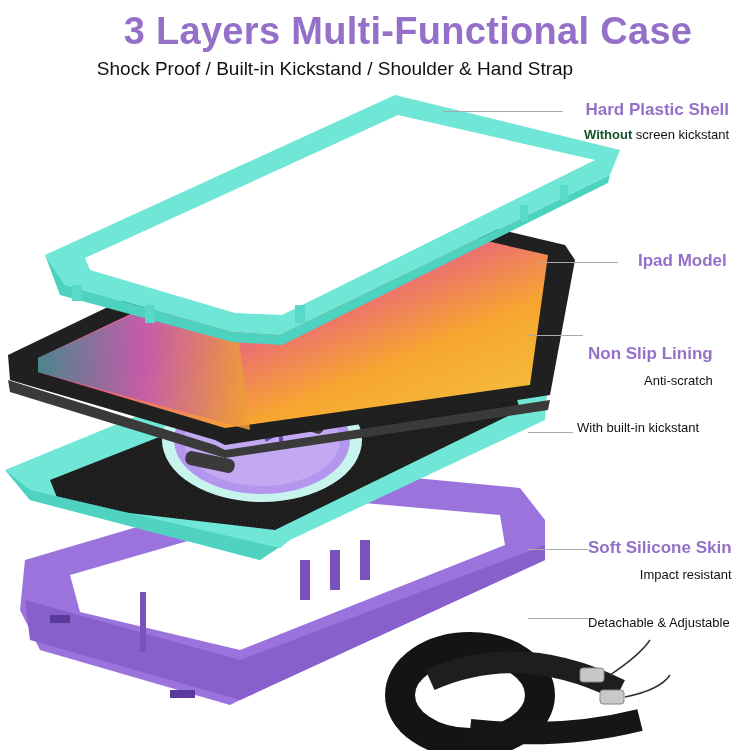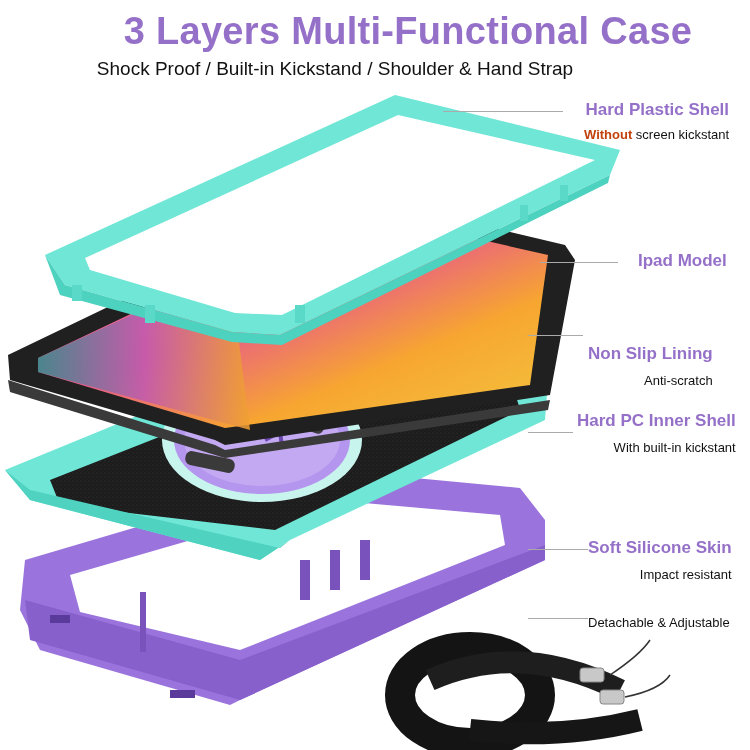--- a/index.html
+++ b/index.html
@@ -3,21 +3,21 @@
 <meta charset="utf-8">
 <style>
   html, body { margin:0; padding:0; background:#ffffff; }
   body { width:750px; height:750px; position:relative; overflow:hidden; font-family:"Liberation Sans", sans-serif; }
   .title { position:absolute; left:0; top:10px; width:750px; text-align:center; font-size:38px; font-weight:bold; color:#9570c8; letter-spacing:0.3px;padding-left:33px; }
   .subtitle { position:absolute; left:0; top:58px; width:670px; text-align:center; font-size:19px; color:#111; }
   .art { position:absolute; left:0; top:0; width:750px; height:750px; }
   .callout { position:absolute;text-align:right; }
   .callout .h { font-size:17px; font-weight:bold; color:#9570c8; white-space:nowrap; }
   .callout .d { font-size:13px; color:#111; white-space:nowrap; margin-top:8px; line-height:18px; }
-  .callout .d .red { color:#c2410c; font-weight:bold; }
+  .callout .d .red { color:#14532d; font-weight:bold; }
   .line { position:absolute; height:1px; background:#aaaaaa; }
 </style>
 </head>
 <body>
 
 <div class="title">3 Layers Multi-Functional Case</div>
 <div class="subtitle">Shock Proof / Built-in Kickstand / Shoulder &amp; Hand Strap</div>
 
 <svg class="art" viewBox="0 0 750 750" xmlns="http://www.w3.org/2000/svg">
   <defs>
@@ -107,21 +107,20 @@
 <div class="callout" style="left:638px; top:251px;">
   <div class="h">Ipad Model</div>
 </div>
 
 <div class="callout" style="left:588px; top:324px;margin-top:20px;">
   <div class="h">Non Slip Lining</div>
   <div class="d">Anti-scratch</div>
 </div>
 
 <div class="callout" style="left:577px; top:411px;">
-  <div class="h">Hard PC Inner Shell</div>
   <div class="d">
     <div>With built-in kickstant</div>
   </div>
 </div>
 
 <div class="callout" style="left:588px; top:538px;">
   <div class="h">Soft Silicone Skin</div>
   <div class="d">Impact resistant</div>
 </div>
 

